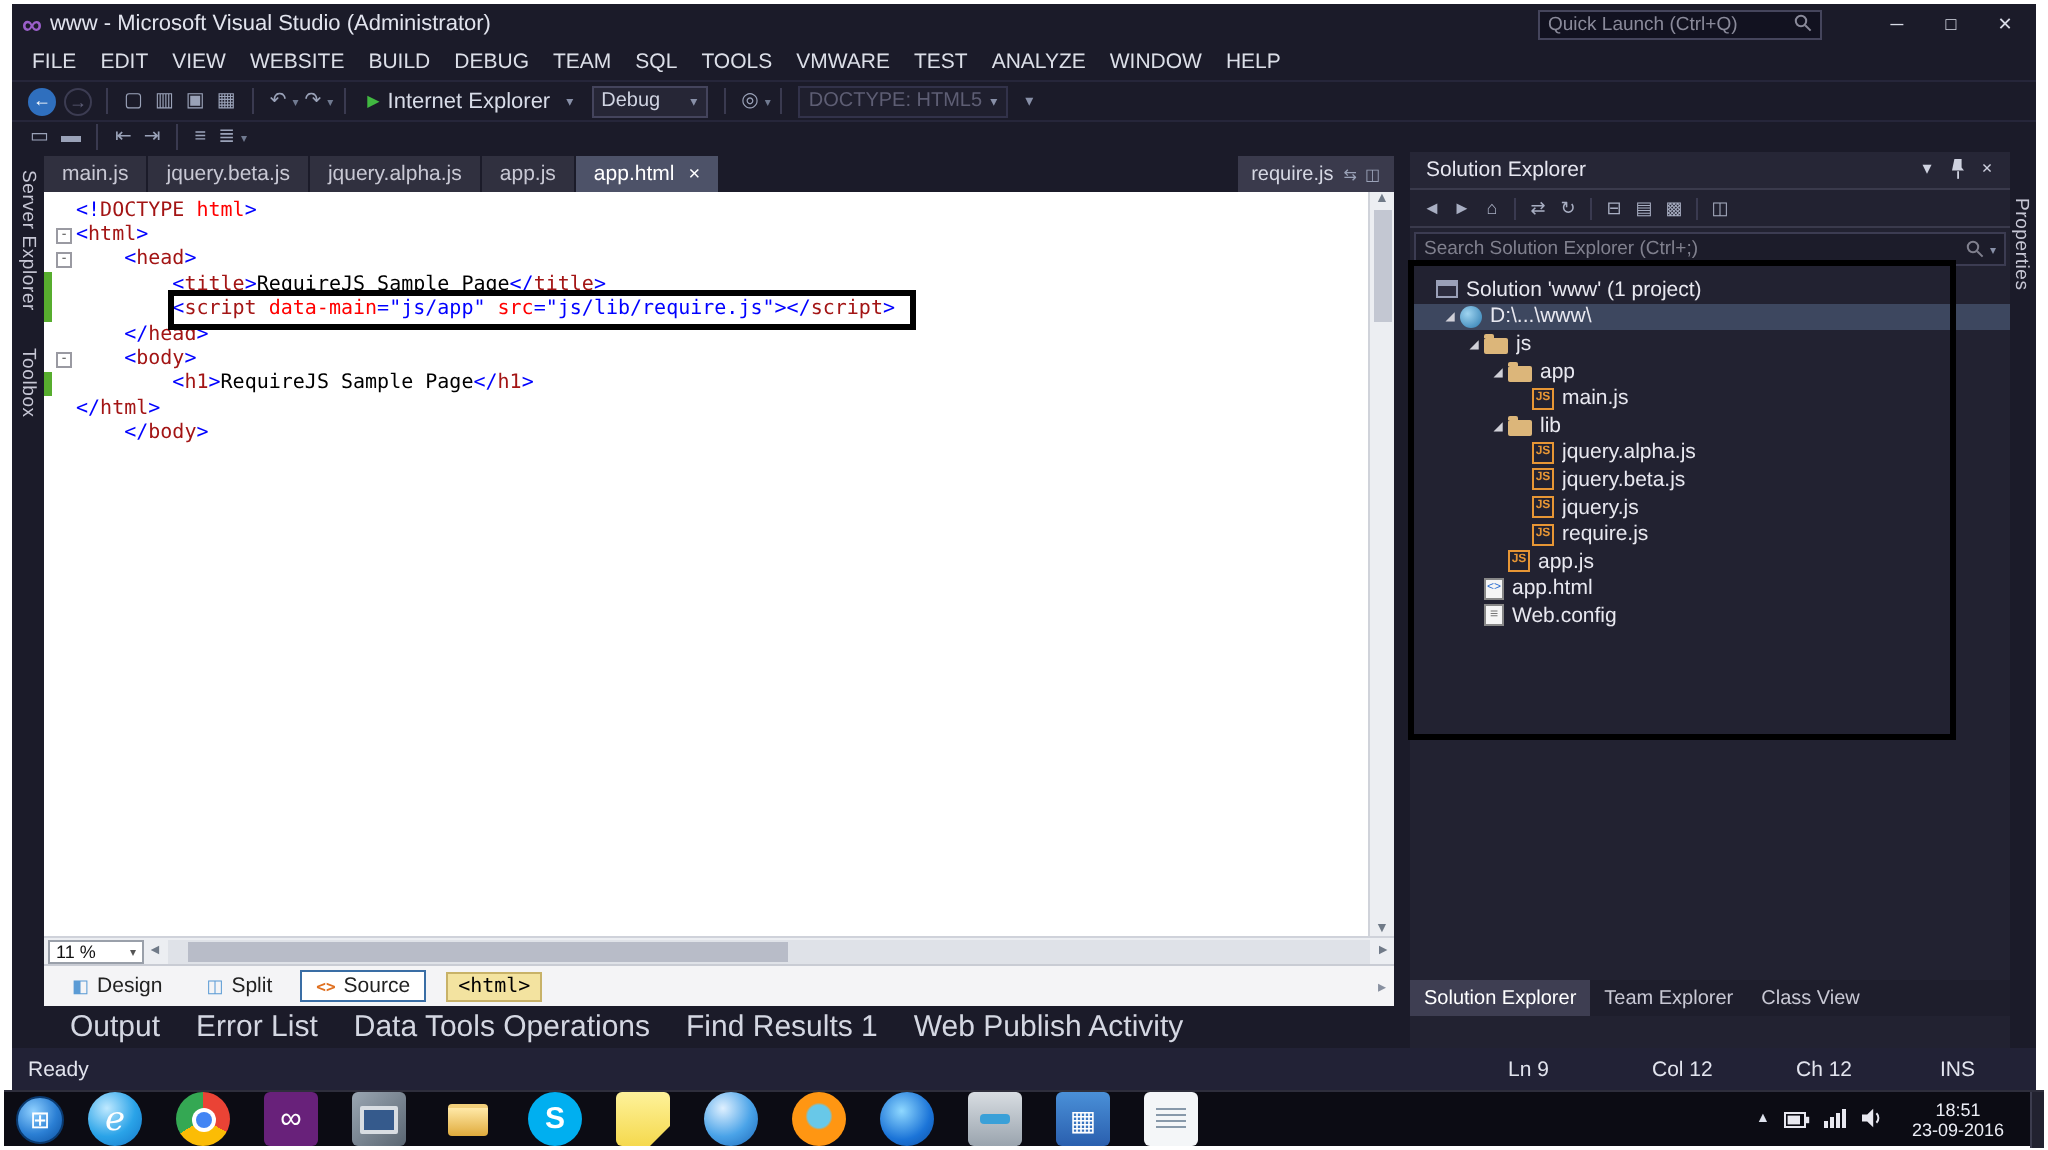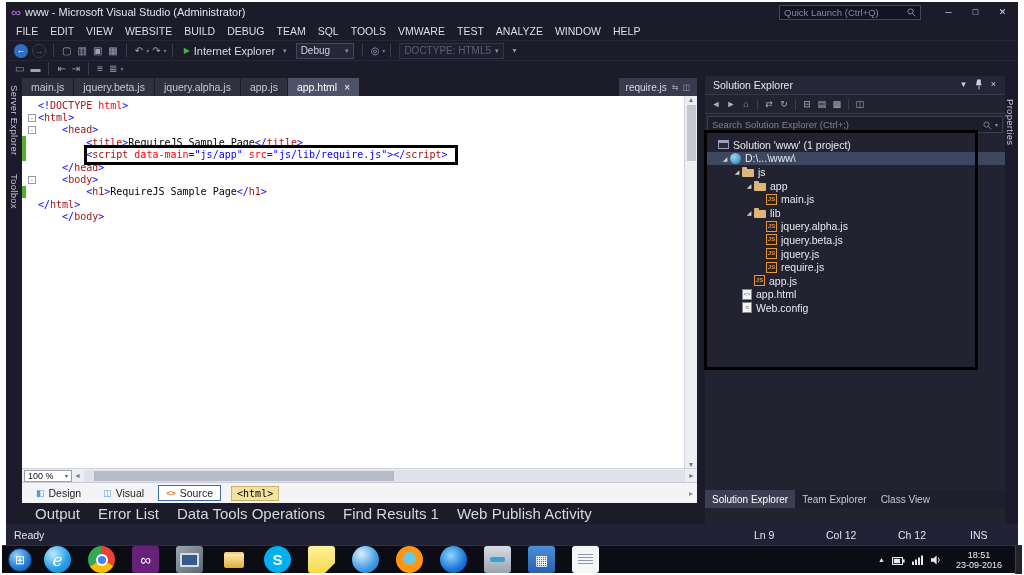--- a/index.html
+++ b/index.html
@@ -5,21 +5,21 @@
   *{box-sizing:border-box;margin:0;padding:0}
   body{margin:0;background:#fff;font-family:"Liberation Sans",sans-serif}
   .screen{position:relative;width:1024px;height:575px;background:#fff;overflow:hidden}
   .vs-window{position:absolute;left:6px;top:2px;width:1012px;height:543px;background:#1b1b29;color:#d8dbe6}
 
   
   .titlebar{position:absolute;left:0;top:0;right:0;height:20px;display:flex;align-items:center}
   .vs-logo{color:#9a5fc9;font-size:14px;font-weight:bold;margin:0 4px 0 5px}
   .win-title{font-size:11px;color:#e2e4ee;white-space:nowrap}
   .tb-spacer{flex:1}
-  .quick-launch{width:142px;height:15px;background:#121220;border:1px solid #45455c;display:flex;align-items:center;padding:0 4px;margin-right:14px}
+  .quick-launch{width:142px;height:15px;background:#121220;border:1px solid #45455c;display:flex;align-items:center;padding:0 4px;margin-right:24px}
   .ql-input{flex:1;background:transparent;border:none;outline:none;color:#8a8a9a;font-size:9.5px;font-family:"Liberation Sans",sans-serif;min-width:0}
   .ql-input::placeholder{color:#8a8a9a}
   .win-buttons{display:flex;margin-right:2px}
   .win-btn{width:27px;text-align:center;font-size:9px;color:#d8dbe6;padding:3px 0;cursor:default}
 
   
   .menubar{position:absolute;left:0;top:20px;right:0;height:18px;display:flex;align-items:center;padding-left:4px}
   .menu-item{padding:2px 6px;font-size:10.5px;color:#dcdfe8}
   .toolbar{position:absolute;left:0;right:0;display:flex;align-items:center;padding-left:6px;border-top:1px solid #26263a}
   .toolbar.row1{top:38px;height:20px}
@@ -338,38 +338,38 @@
           </div>
         </div>
       <div class="vscroll">
         <span>▲</span>
         <span class="vthumb"></span>
         <span class="vfill"></span>
         <span>▼</span>
       </div>
       <div class="zoom-row">
         <div class="zoom-combo">
-          <span>100 %</span>
+          <span>11 %</span>
           <span class="zc-caret">▾</span>
         </div>
         <span class="harrow">◄</span>
         <div class="hscroll">
             <span class="hthumb"></span>
           </div>
         <span class="harrow">►</span>
       </div>
       <div class="view-bar">
         <span id="viewbtns" style="display:inline-flex">
             <span class="view-btn">
               <span class="vb-ic">◧</span>
               <span class="vb-label">Design</span>
             </span>
             <span class="view-btn">
               <span class="vb-ic">◫</span>
-              <span class="vb-label">Visual</span>
+              <span class="vb-label">Split</span>
             </span>
             <span class="view-btn active">
               <span class="vb-ic src">&lt;&gt;</span>
               <span class="vb-label">Source</span>
             </span>
           </span>
         <span class="crumb">&lt;html&gt;</span>
         <span class="vb-more">▸</span>
       </div>
       <div class="bottom-tabs" id="bottomtabs">

